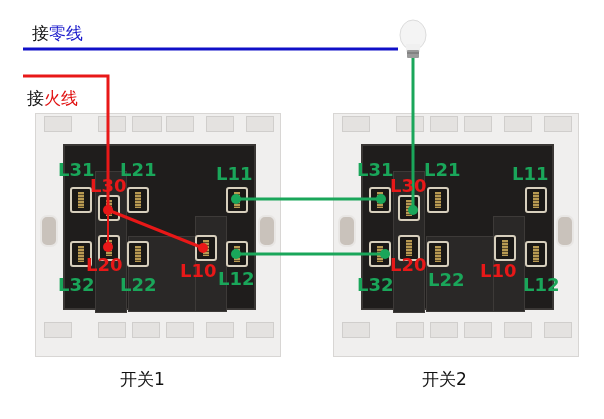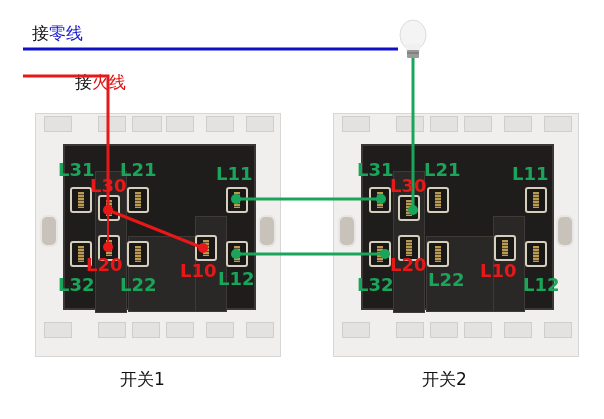--- a/index.html
+++ b/index.html
@@ -28,21 +28,21 @@
   .red { color:#e81818; }
 
   svg.wires { position:absolute; left:0; top:0; }
 </style>
 </head>
 <body>
 
 <div class="abs label-cn" style="left:32px; top:22px;">
   <span>接</span><span class="neutral">零线</span>
 </div>
-<div class="abs label-cn" style="left:27px; top:71px;margin-left:48px;">
+<div class="abs label-cn" style="left:27px; top:87px;">
   <span>接</span><span class="live">火线</span>
 </div>
 
 <div class="plate" style="left:35px; top:113px;">
   <div class="tab" style="left:8px; top:2px;"></div>
   <div class="tab" style="left:62px; top:2px;"></div>
   <div class="tab" style="left:96px; top:2px; width:30px;"></div>
   <div class="tab" style="left:130px; top:2px;"></div>
   <div class="tab" style="left:170px; top:2px;"></div>
   <div class="tab" style="left:210px; top:2px;"></div>

